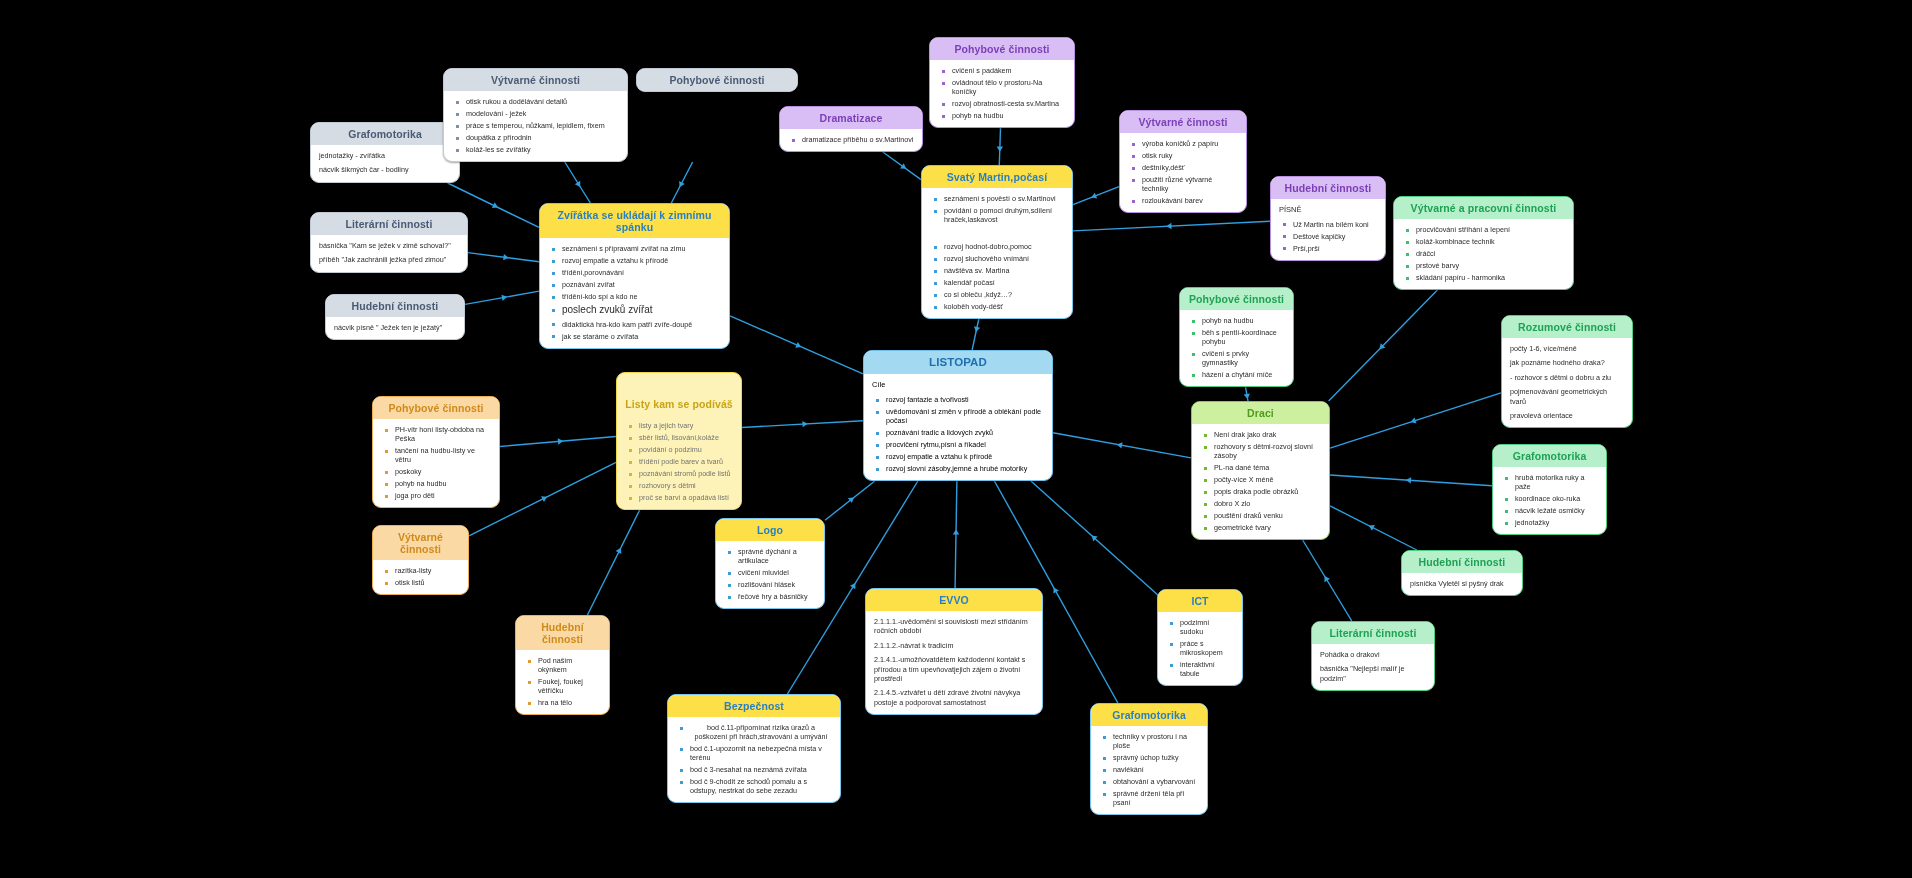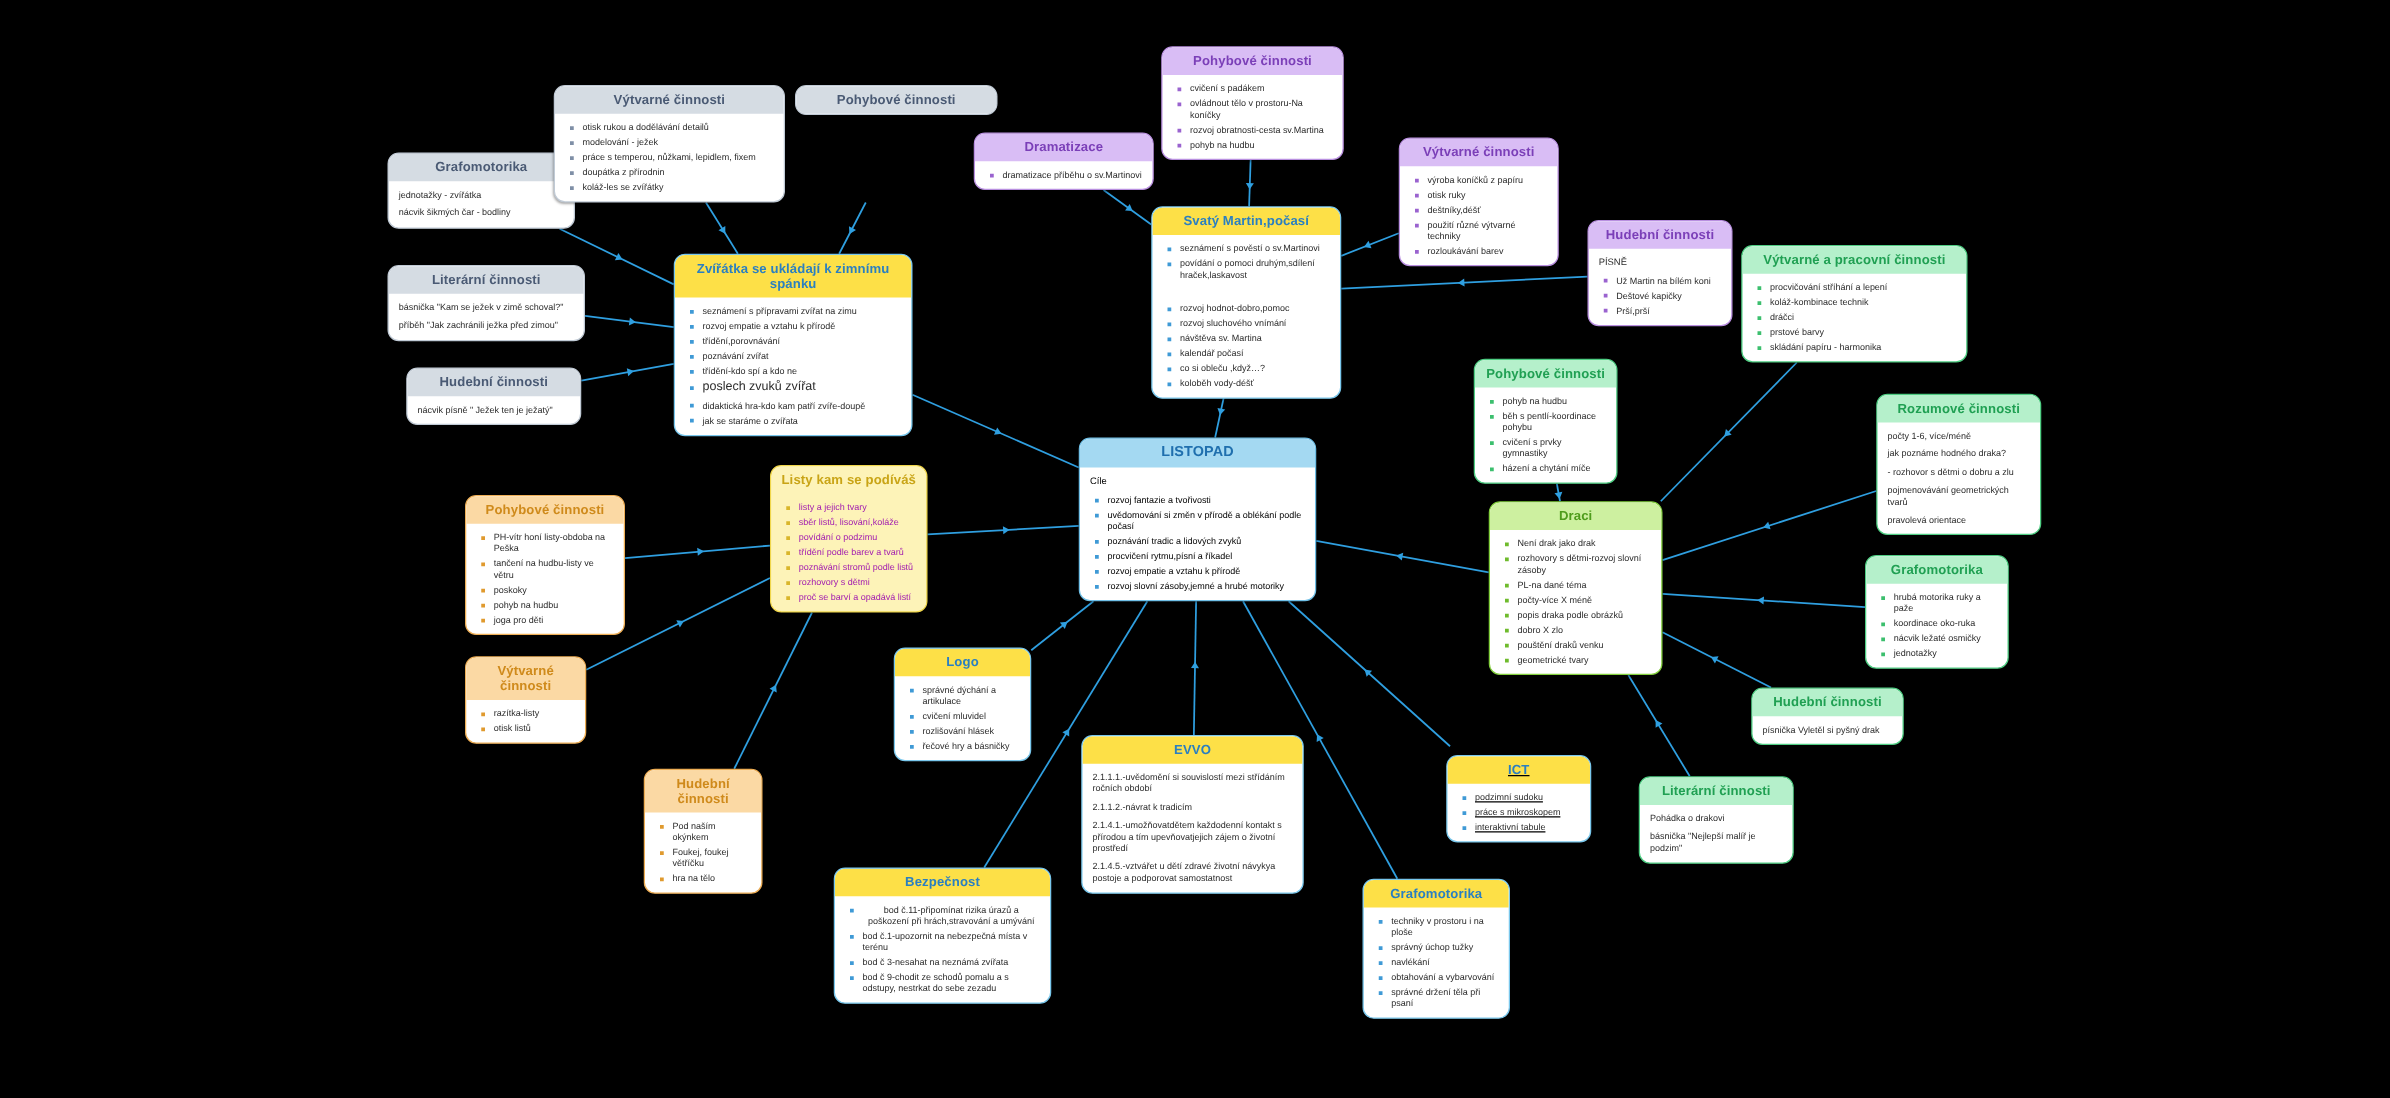--- a/index.html
+++ b/index.html
@@ -85,24 +85,24 @@
 
   
   .t-orange .hdr{background:#fbd9a4;color:#cf8a1b;}
   .t-orange{border:1px solid #eeae55;}
   .t-orange .body{color:#2b2b2b;}
   .t-orange li:before{background:#e09a2e;}
 
   
   .t-yellow .hdr{background:#fced9a;color:#c9a416;}
   .t-yellow{border:1px solid #f0d64a;}
-  .t-yellow .body{color:#a21caf;}
+  .t-yellow .body{color:#737373;}
   .t-yellow li:before{background:#d9b62a;}
   .t-yellow.solid{background:#fdf3b8;}
-  .t-yellow.solid .hdr{background:#fdf3b8;}
+  .t-yellow.solid .hdr{background:#fdf3b8;margin-top:20px;}
   .t-yellow.solid .body{background:#fdf3b8;}
 </style>
 </head>
 <body>
 
 <div id="canvas">
   <svg id="links">
     <defs>
       <marker id="arrow" markerWidth="7" markerHeight="7" refX="3.5" refY="3.5" orient="auto">
         <path d="M0,1 L5,3.5 L0,6 Z" fill="#2f9fe0"></path>
@@ -428,21 +428,21 @@
       </div>
       <div class="node t-blue" id="node-evvo" style="left: 865px; top: 588px; width: 178px;">
         <div class="hdr" style="font-size: 10.5px;">EVVO</div>
         <div class="body">
           <div class="plain" style="font-size: 7.2px;">2.1.1.1.-uvědomění si souvislostí mezi střídáním ročních období</div>
           <div class="plain" style="font-size: 7.2px;">2.1.1.2.-návrat k tradicím</div>
           <div class="plain" style="font-size: 7.2px;">2.1.4.1.-umožňovatdětem každodenní kontakt s přírodou a tím upevňovatjejich zájem o životní prostředí</div>
           <div class="plain" style="font-size: 7.2px;">2.1.4.5.-vztvářet u dětí zdravé životní návykya postoje a podporovat samostatnost</div>
         </div>
       </div>
-      <div class="node t-blue" id="node-ict" style="left: 1157px; top: 604px; width: 116px; text-decoration: underline;">
+      <div class="node t-blue" id="node-ict" style="left: 1157px; top: 589px; width: 86px;">
         <div class="hdr" style="font-size: 10.5px;">ICT</div>
         <div class="body">
           <ul>
             <li style="font-size: 7.2px;">podzimní sudoku</li>
             <li style="font-size: 7.2px;">práce s mikroskopem</li>
             <li style="font-size: 7.2px;">interaktivní tabule</li>
           </ul>
         </div>
       </div>
       <div class="node t-blue" id="node-grafomotorika-bottom" style="left: 1090px; top: 703px; width: 118px;">

